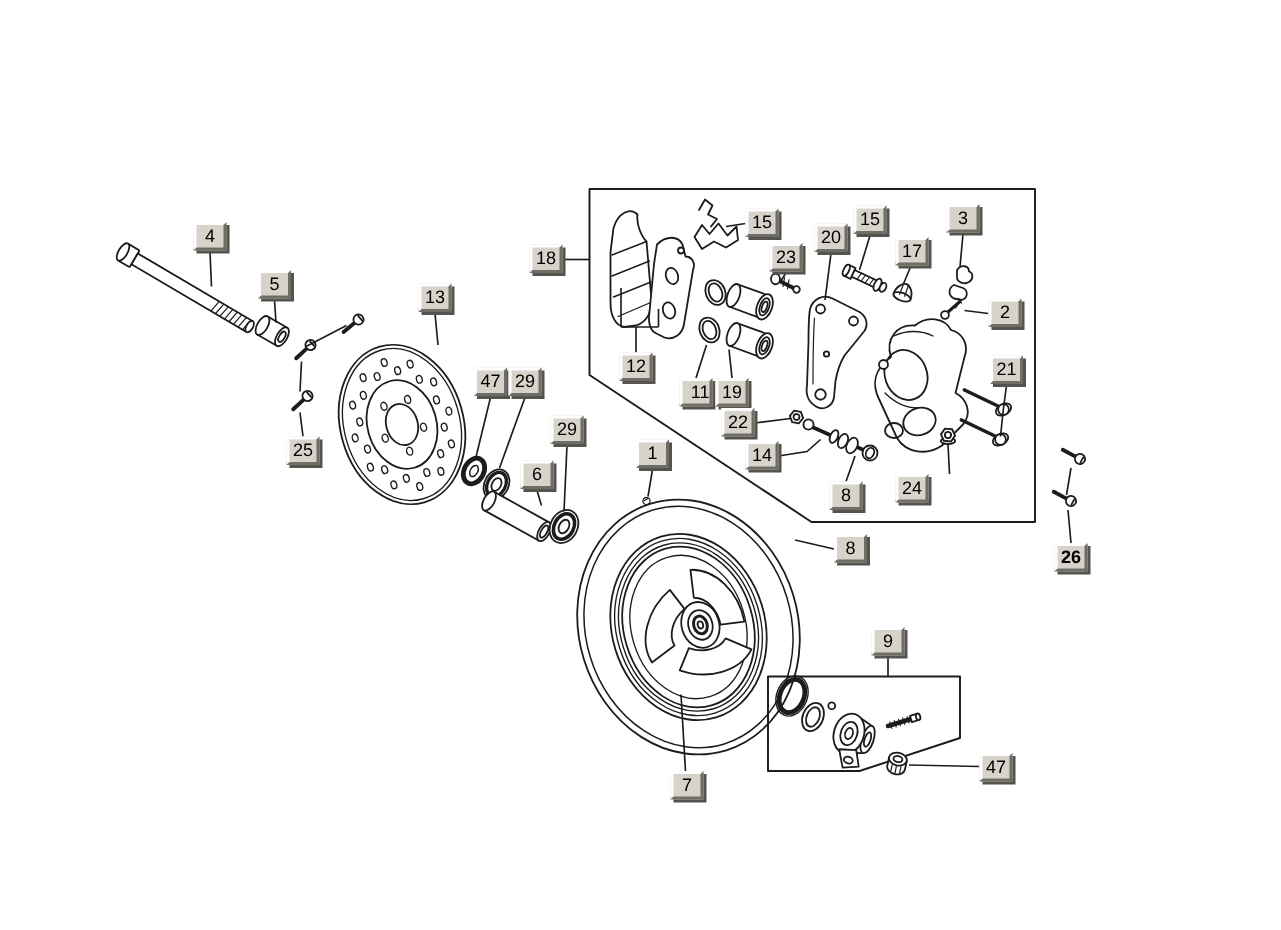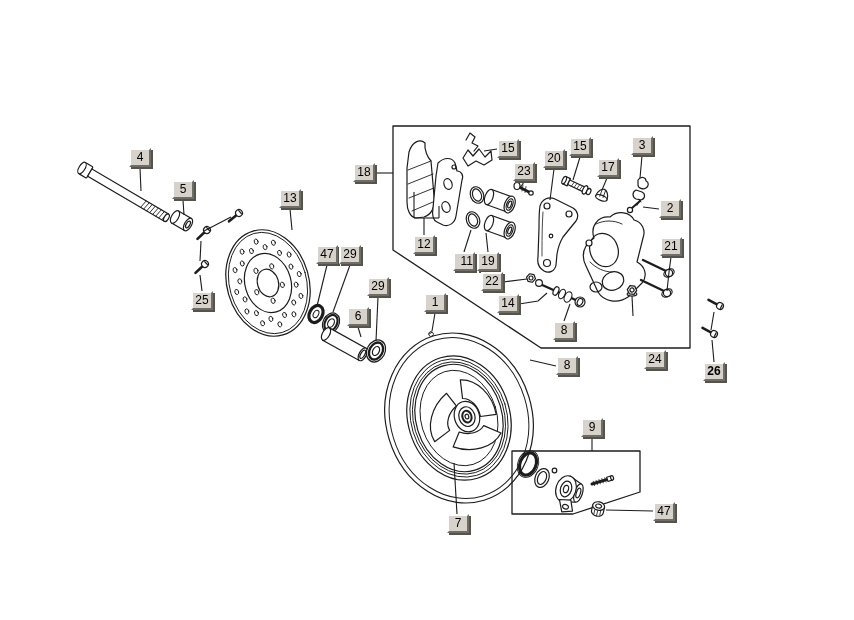--- a/index.html
+++ b/index.html
@@ -392,21 +392,21 @@
       <div class="plabel" style="left: 497px; top: 294px;">14</div>
       <div class="plabel" style="left: 569px; top: 137px;">15</div>
       <div class="plabel" style="left: 553px; top: 321px;">8</div>
       <div class="plabel" style="left: 597px; top: 158px;">17</div>
       <div class="plabel" style="left: 353px; top: 163px;">18</div>
       <div class="plabel" style="left: 477px; top: 252px;">19</div>
       <div class="plabel" style="left: 543px; top: 149px;">20</div>
       <div class="plabel" style="left: 660px; top: 237px;">21</div>
       <div class="plabel" style="left: 481px; top: 272px;">22</div>
       <div class="plabel" style="left: 513px; top: 162px;">23</div>
-      <div class="plabel" style="left: 644px; top: 316px; margin-top: 34px;">24</div>
+      <div class="plabel" style="left: 597px; top: 316px;">24</div>
       <div class="plabel" style="left: 191px; top: 291px; text-align: center;">25</div>
       <div class="plabel" style="left: 703px; top: 362px; font-weight: bold;">26</div>
       <div class="plabel" style="left: 653px; top: 502px;">47</div>
       <div class="plabel" style="left: 316px; top: 245px;">47</div>
       <div class="plabel" style="left: 339px; top: 245px;">29</div>
       <div class="plabel" style="left: 367px; top: 277px;">29</div>
     </div>
 
 </div>
 

